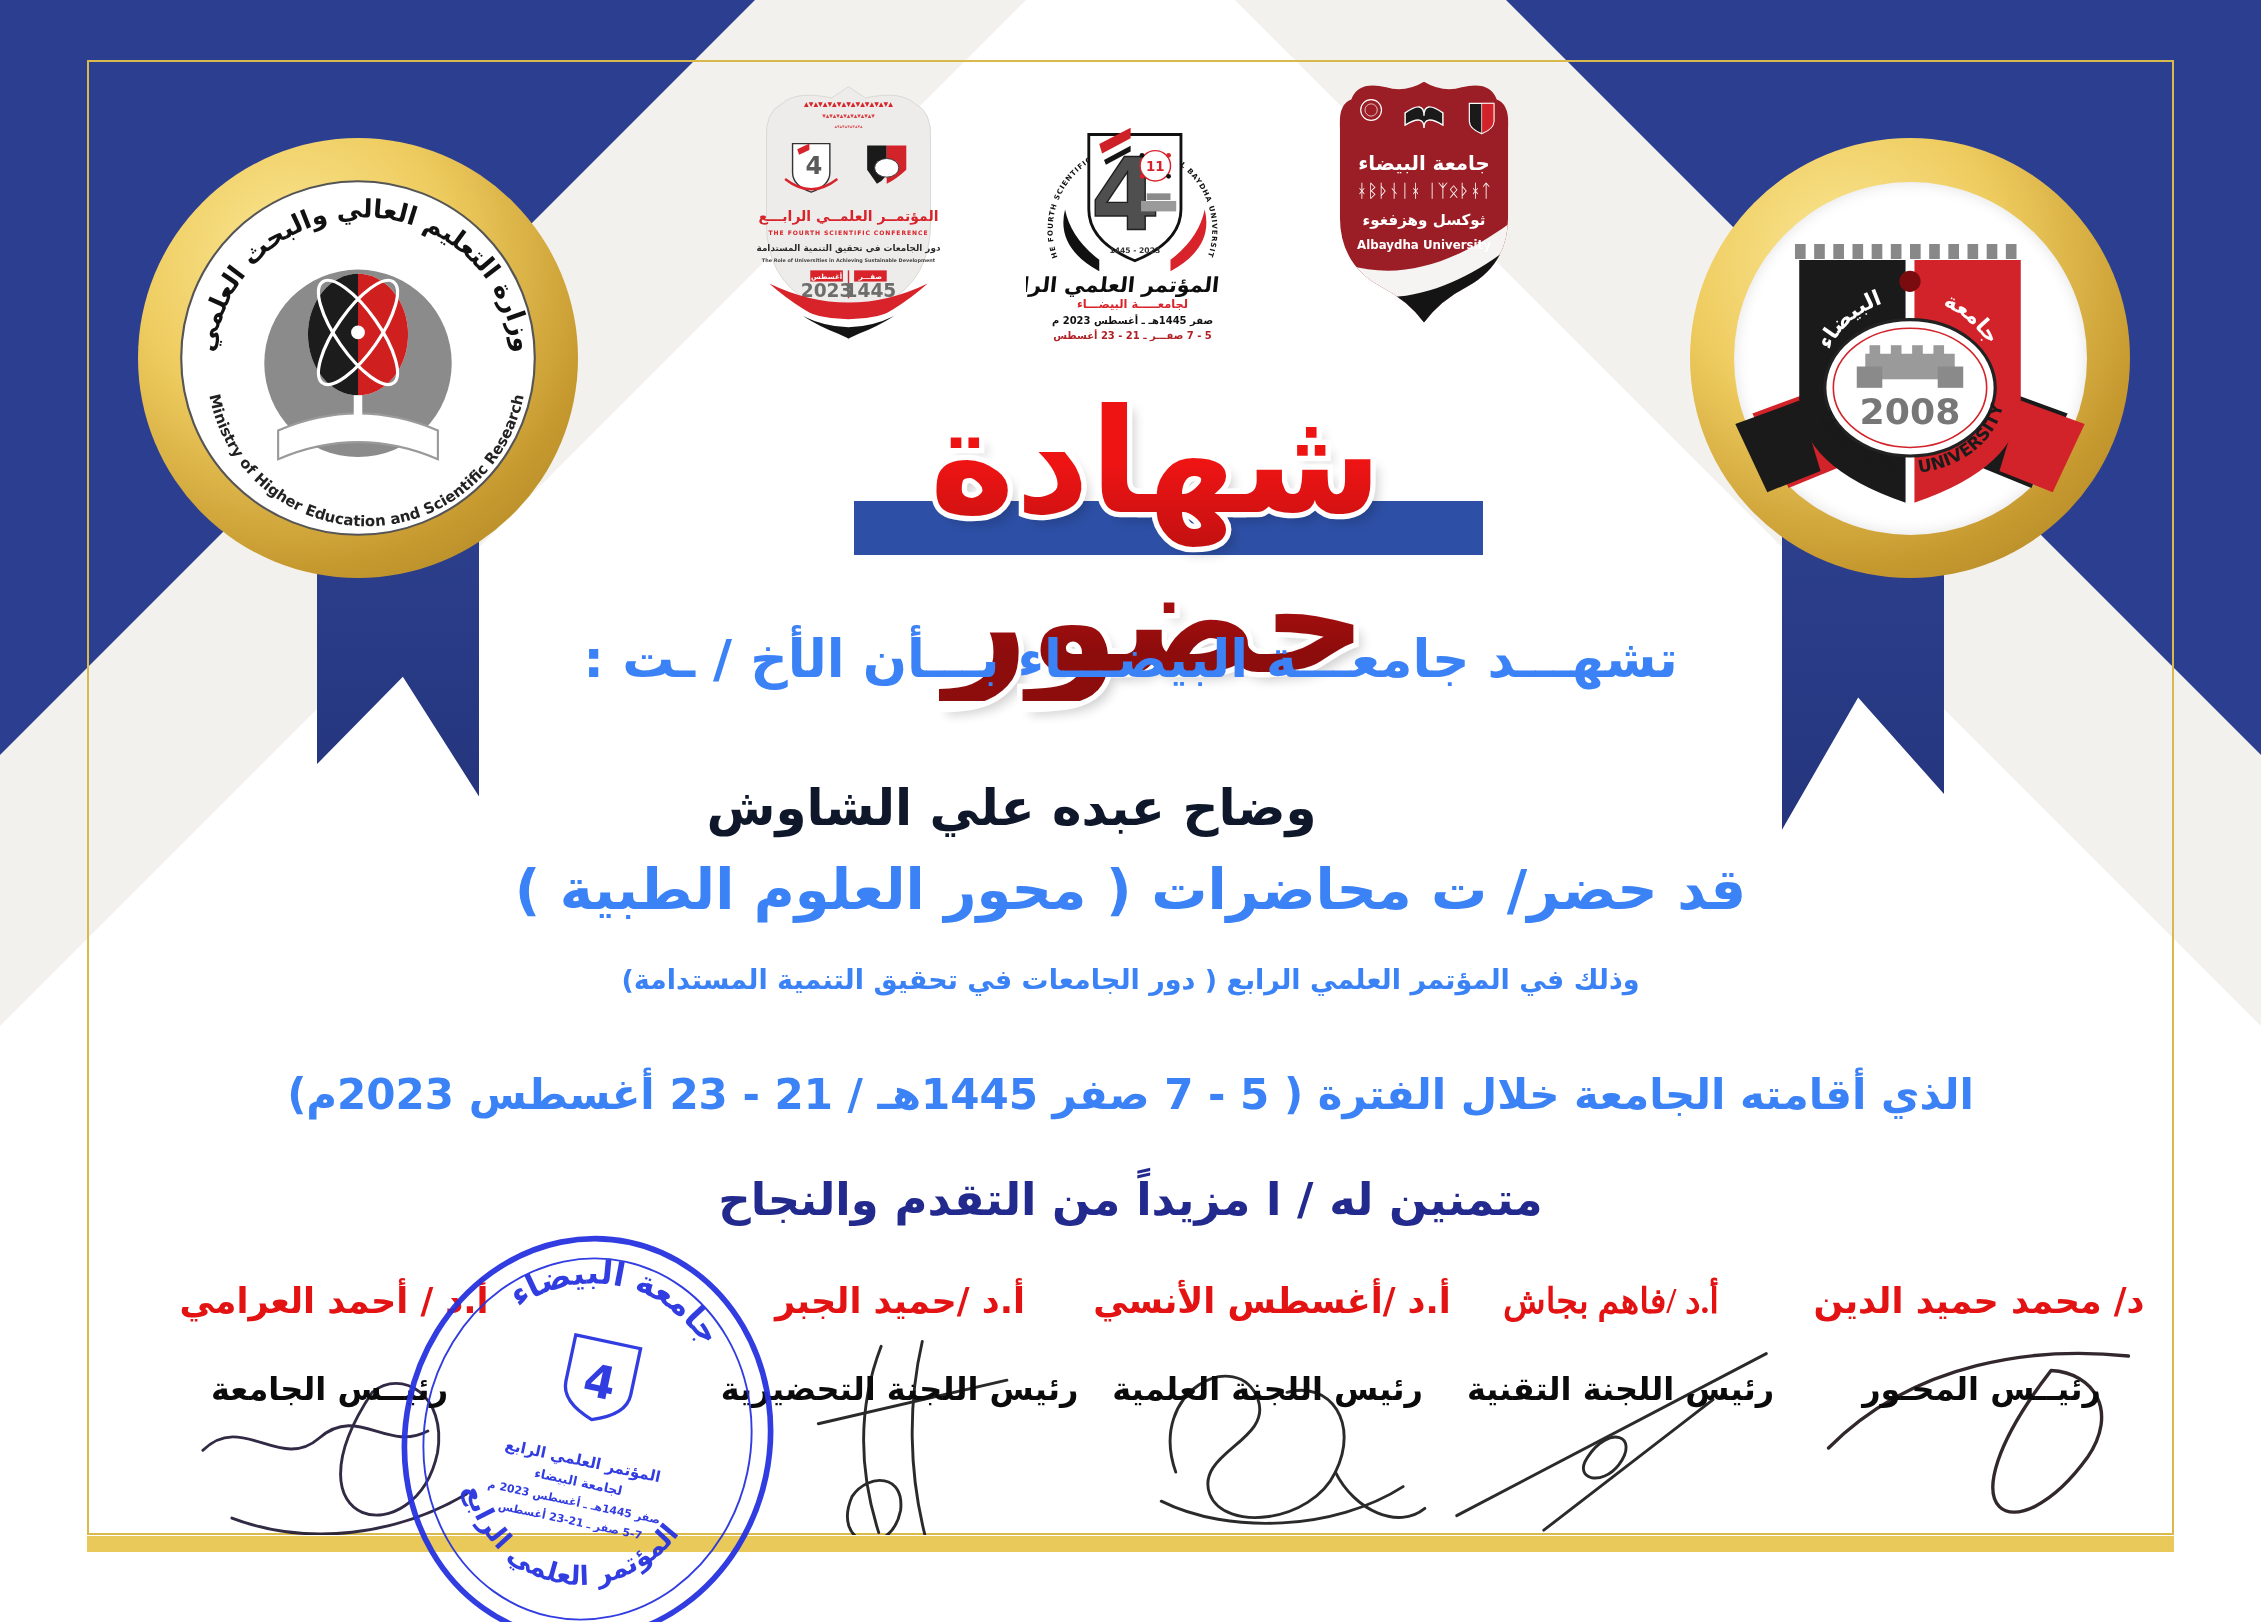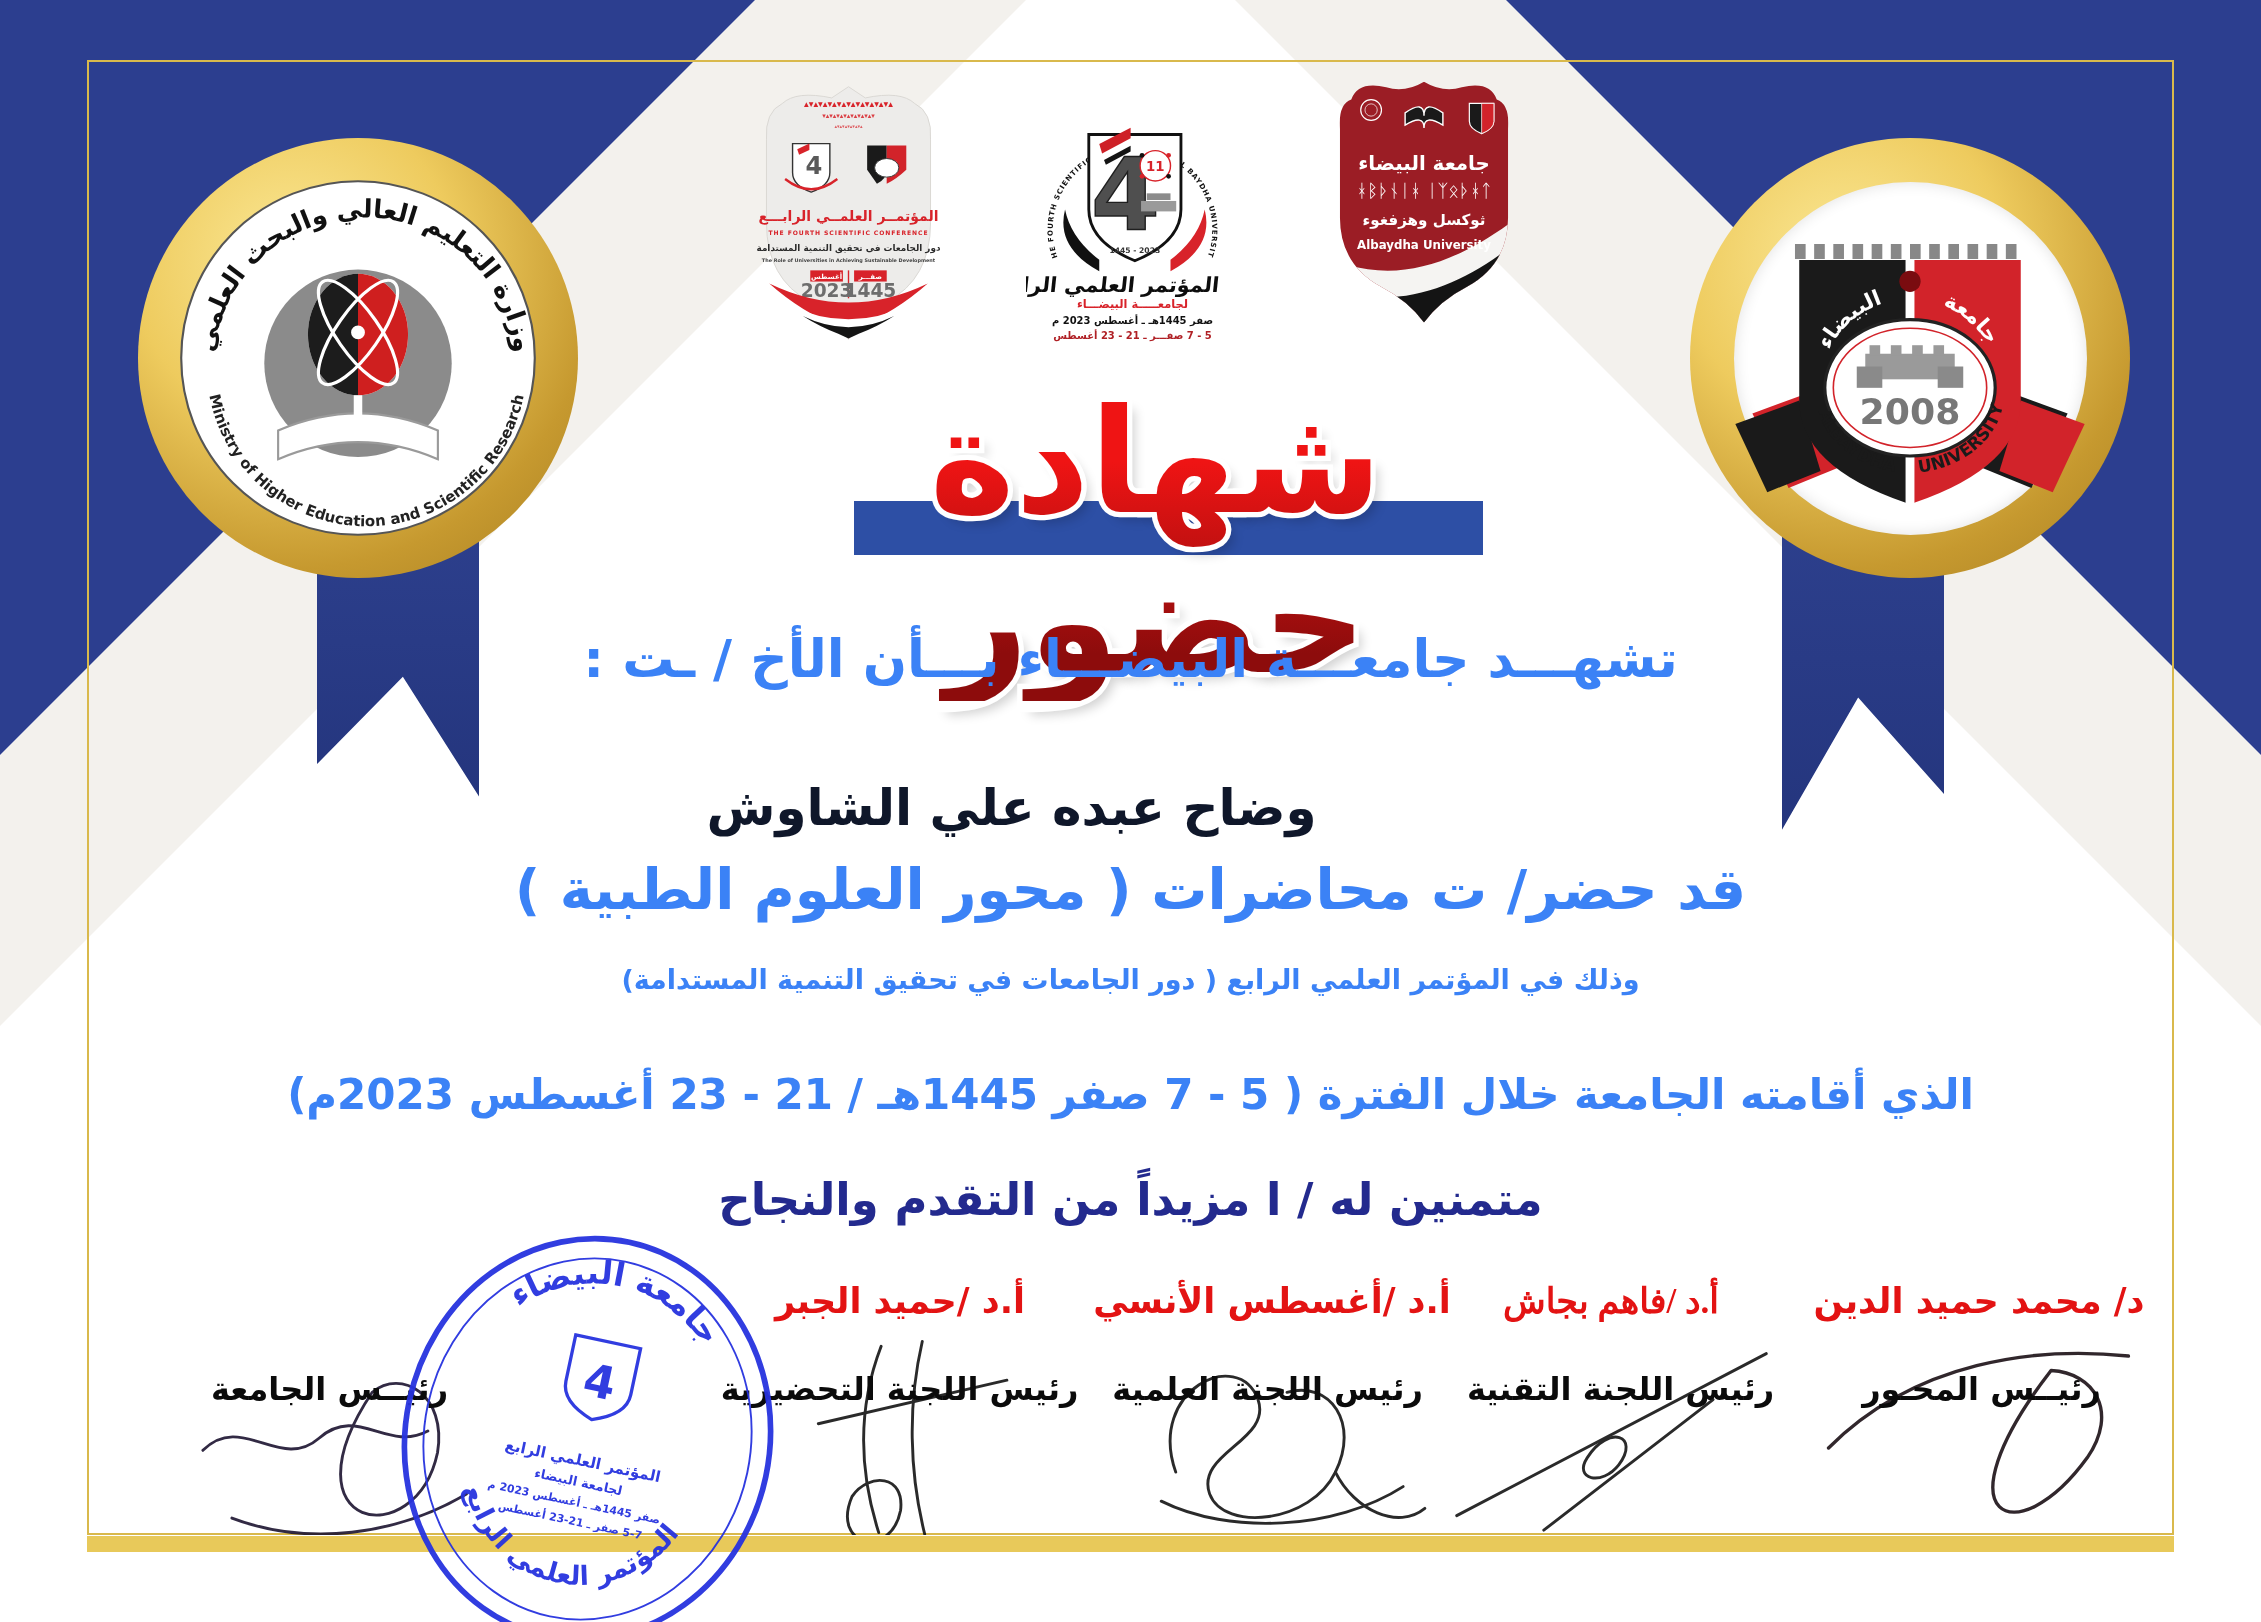--- a/index.html
+++ b/index.html
@@ -301,20 +301,21 @@
   <div class="sig-name" style="left:697px;">أ.د /حميد الجبر</div>
   <div class="sig-title" style="left:672px;">رئيس اللجنة التحضيرية</div>
 
   <svg class="sig-scrawl" style="left:164px;" viewBox="0 0 700 430">
     <g fill="none" stroke="#1c1430" stroke-width="6" stroke-linecap="round" opacity=".9">
       <path d="M80,255 C160,175 240,300 320,230 C400,160 460,260 545,215"></path>
       <path d="M430,135 C240,420 520,470 565,260 C585,140 490,85 430,135"></path>
       <path d="M140,395 C300,455 480,430 625,345"></path>
     </g>
   </svg>
+  <div class="sig-name" style="left:131px;">أ.د / أحمد العرامي</div>
   <div class="sig-title" style="left:102px;">رئيــس الجامعة</div>
 
   <svg class="stamp" viewBox="0 0 800 900">
     <defs>
       <path id="st-top" d="M 105,450 A 295,330 0 0 1 695,450"></path>
       <path id="st-bot" d="M 135,460 A 265,300 0 0 0 665,460"></path>
     </defs>
     <g stroke="#2733df" fill="none">
       <ellipse cx="400" cy="450" rx="385" ry="425" stroke-width="12"></ellipse>
       <ellipse cx="400" cy="450" rx="345" ry="383" stroke-width="4"></ellipse>

